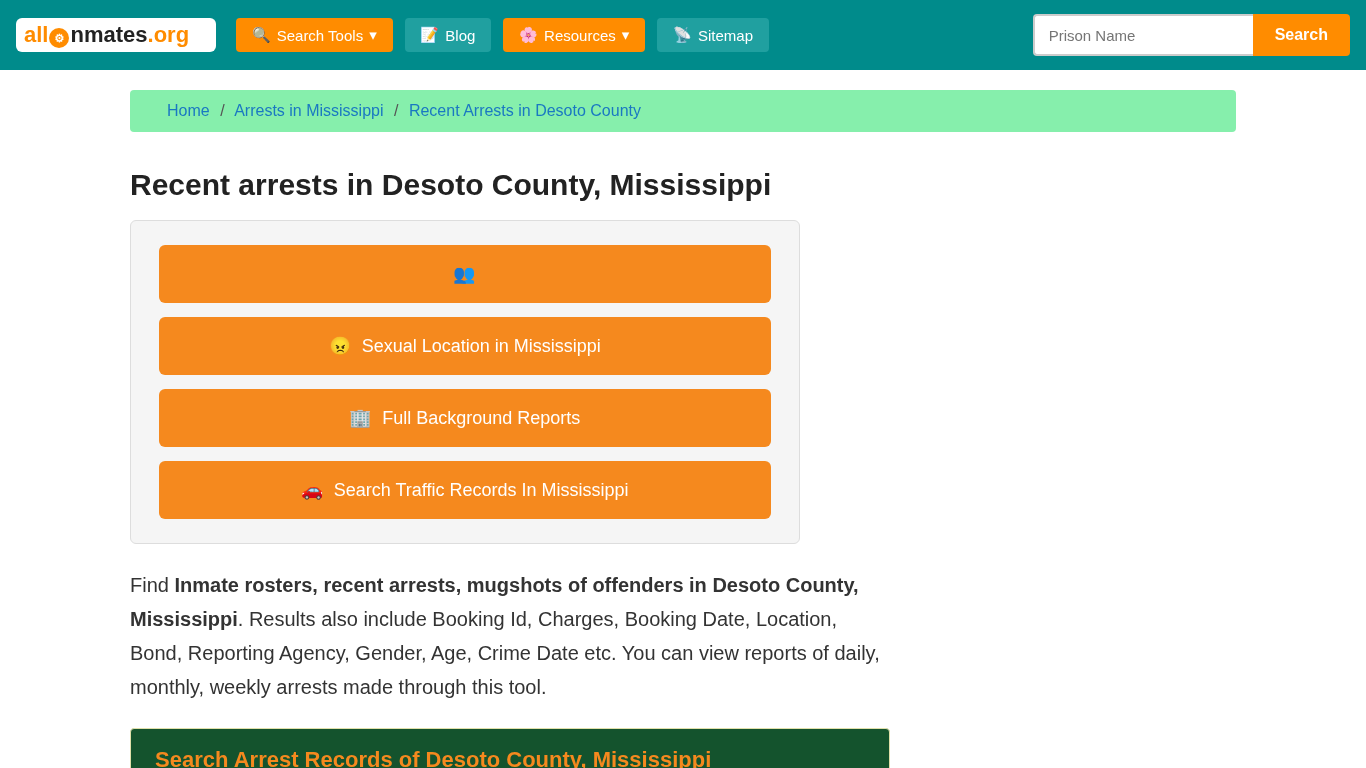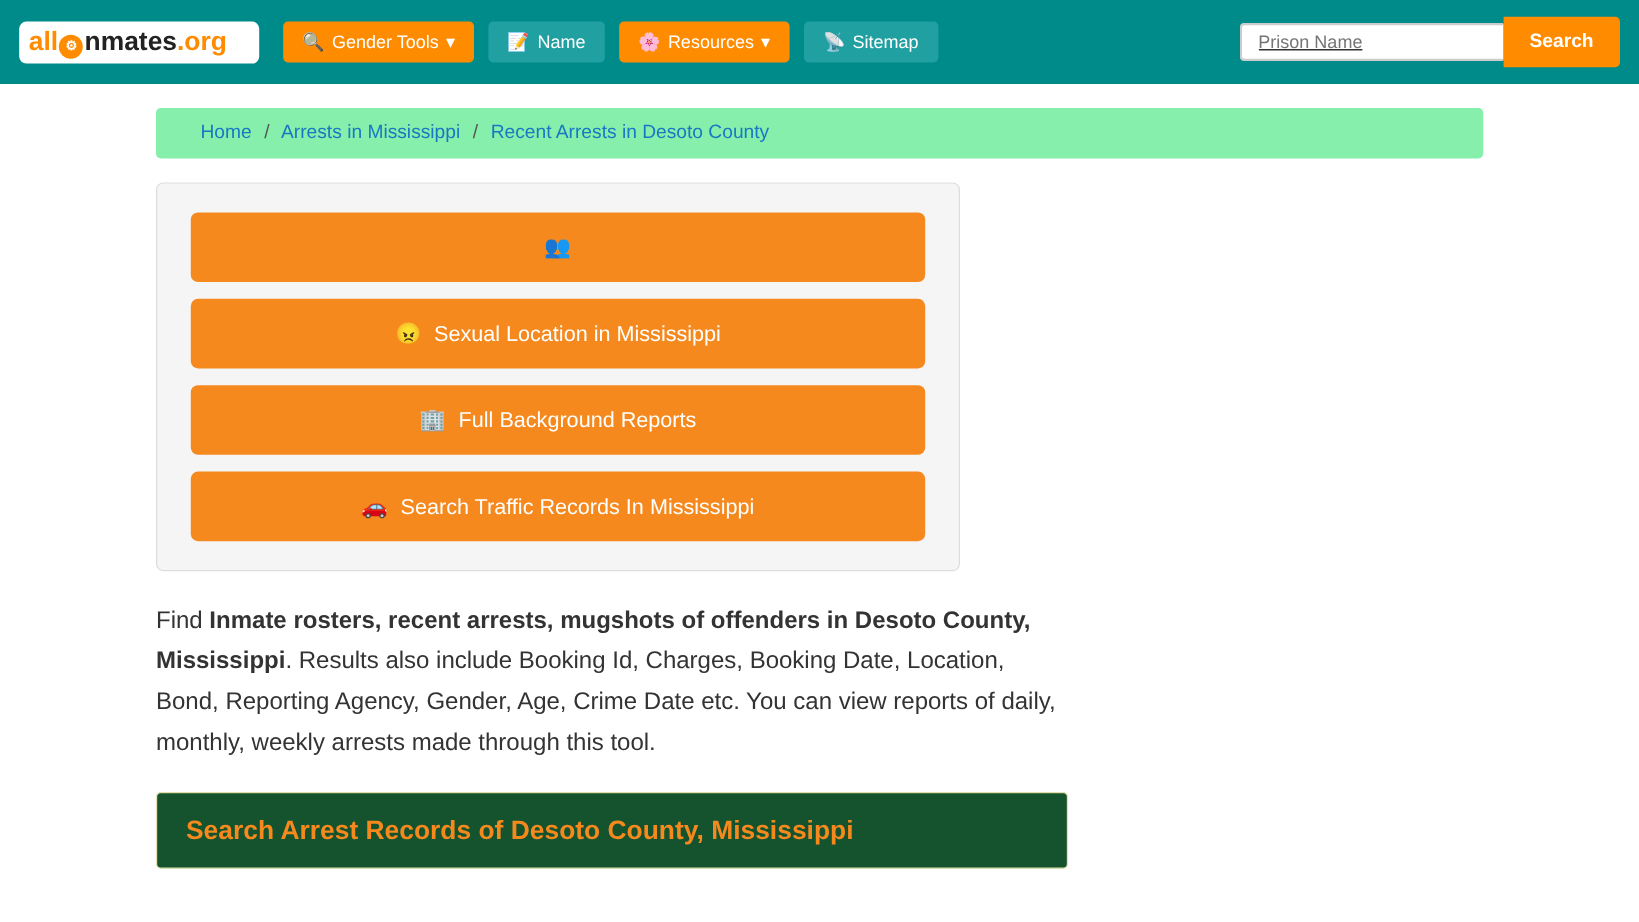--- a/index.html
+++ b/index.html
@@ -65,23 +65,22 @@
       align-items: center;
       gap: 0;
     }
     .search-input {
       padding: 8px 14px;
       font-size: 15px;
       border: 2px solid #ccc;
       border-right: none;
       border-radius: 4px 0 0 4px;
       width: 220px;
-      height: 32px;
+      height: 42px;
       outline: none;
-      text-decoration: underline;
     }
     .search-button {
       background: #ff8c00;
       color: #fff;
       border: none;
       padding: 8px 22px;
       font-size: 16px;
       font-weight: bold;
       cursor: pointer;
       border-radius: 0 4px 4px 0;
@@ -172,27 +171,27 @@
 
 <header class="header">
   <div class="logo-wrap">
     <span class="logo-text">
       <span class="logo-all">all</span><span style="display:inline-block;background:#ff8c00;color:#fff;border-radius:50%;font-size:11px;width:20px;height:20px;text-align:center;line-height:20px;margin:0 1px;">⚙</span><span class="logo-inmates">nmates</span><span class="logo-org">.org</span>
     </span>
   </div>
 
   <button class="nav-btn">
     <span>🔍</span>
-    <span>Gender Tools</span>
+    <span>Search Tools</span>
     <span>▾</span>
   </button>
 
   <button class="nav-btn-teal">
     <span>📝</span>
-    <span>Name</span>
+    <span>Blog</span>
   </button>
 
   <button class="nav-btn">
     <span>🌸</span>
     <span>Resources</span>
     <span>▾</span>
   </button>
 
   <button class="nav-btn-teal">
     <span>📡</span>
@@ -211,20 +210,21 @@
 
 <nav class="breadcrumb-bar">
   <a href="#">Home</a>
   <span class="breadcrumb-sep">/</span>
   <a href="#">Arrests in Mississippi</a>
   <span class="breadcrumb-sep">/</span>
   <span class="breadcrumb-current">Recent Arrests in Desoto County</span>
 </nav>
 
 <main class="main">
+  <h1 class="page-title">Recent arrests in Desoto County, Mississippi</h1>
 
   <div class="button-box">
     <button class="orange-btn">
       <span>👥</span>
     </button>
     <button class="orange-btn">
       <span>😠</span>
       <span>Sexual Location in Mississippi</span>
     </button>
     <button class="orange-btn">

